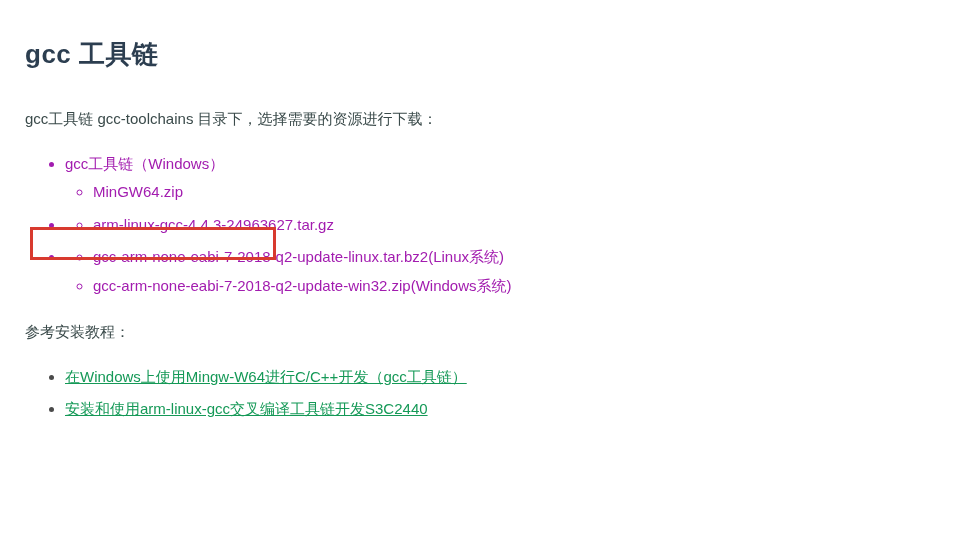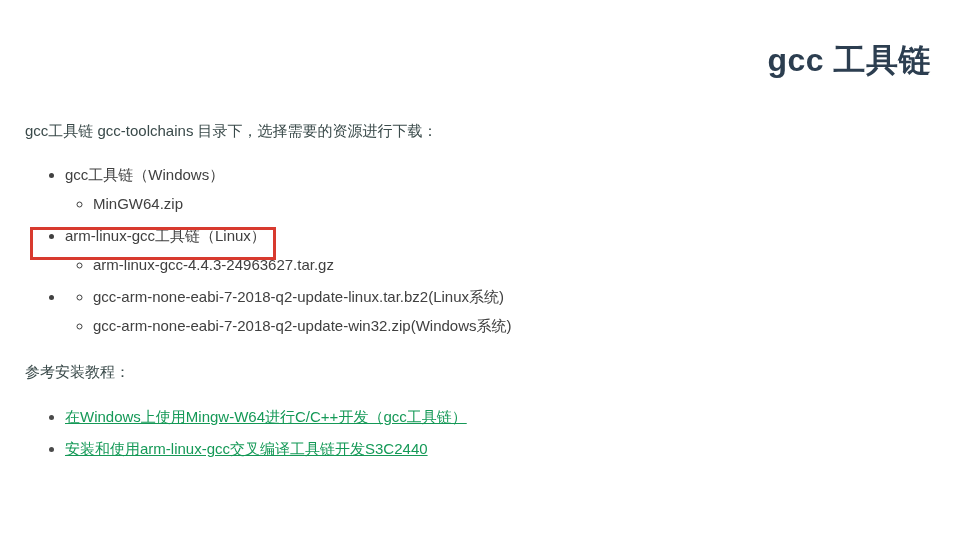--- a/index.html
+++ b/index.html
@@ -10,22 +10,22 @@
     width: 956px;
     height: 546px;
     position: relative;
     font-size: 15px;
     line-height: 1.9;
   }
   .page {
     padding: 30px 25px 0 25px;
   }
   h1.title {
-    text-align: right;
-    font-size: 32px;
+    text-align: left;
+    font-size: 26px;
     font-weight: 700;
     color: #2c3e50;
     margin-bottom: 26px;
     letter-spacing: 0.5px;
   }
   .callout {
     border-left: 5px solid #159957;
     background: #edf8f1;
     padding: 12px 18px;
     color: #527a68;
@@ -40,21 +40,21 @@
     color: #3a4a4a;
     margin-bottom: 16px;
   }
   ul.top-list {
     list-style: disc;
     padding-left: 40px;
     margin-bottom: 18px;
   }
   ul.top-list > li {
     margin: 4px 0;
-    color: #404040;
+    color: #a21caf;
   }
   ul.sub-list {
     list-style: circle;
     padding-left: 28px;
   }
   .highlight-box {
     border: 3px solid #d83a2f;
     position: absolute;
     pointer-events: none;
   }
@@ -84,21 +84,20 @@
   <ul class="top-list">
     <li>
       <span>gcc工具链（Windows）</span>
       <ul class="sub-list">
         <li>
           <span>MinGW64.zip</span>
         </li>
       </ul>
     </li>
     <li>
-      <span>arm-linux-gcc工具链（Linux）</span>
       <ul class="sub-list">
         <li>
           <span>arm-linux-gcc-4.4.3-24963627.tar.gz</span>
         </li>
       </ul>
     </li>
     <li>
       <ul class="sub-list">
         <li>
           <span>gcc-arm-none-eabi-7-2018-q2-update-linux.tar.bz2(Linux系统)</span>

